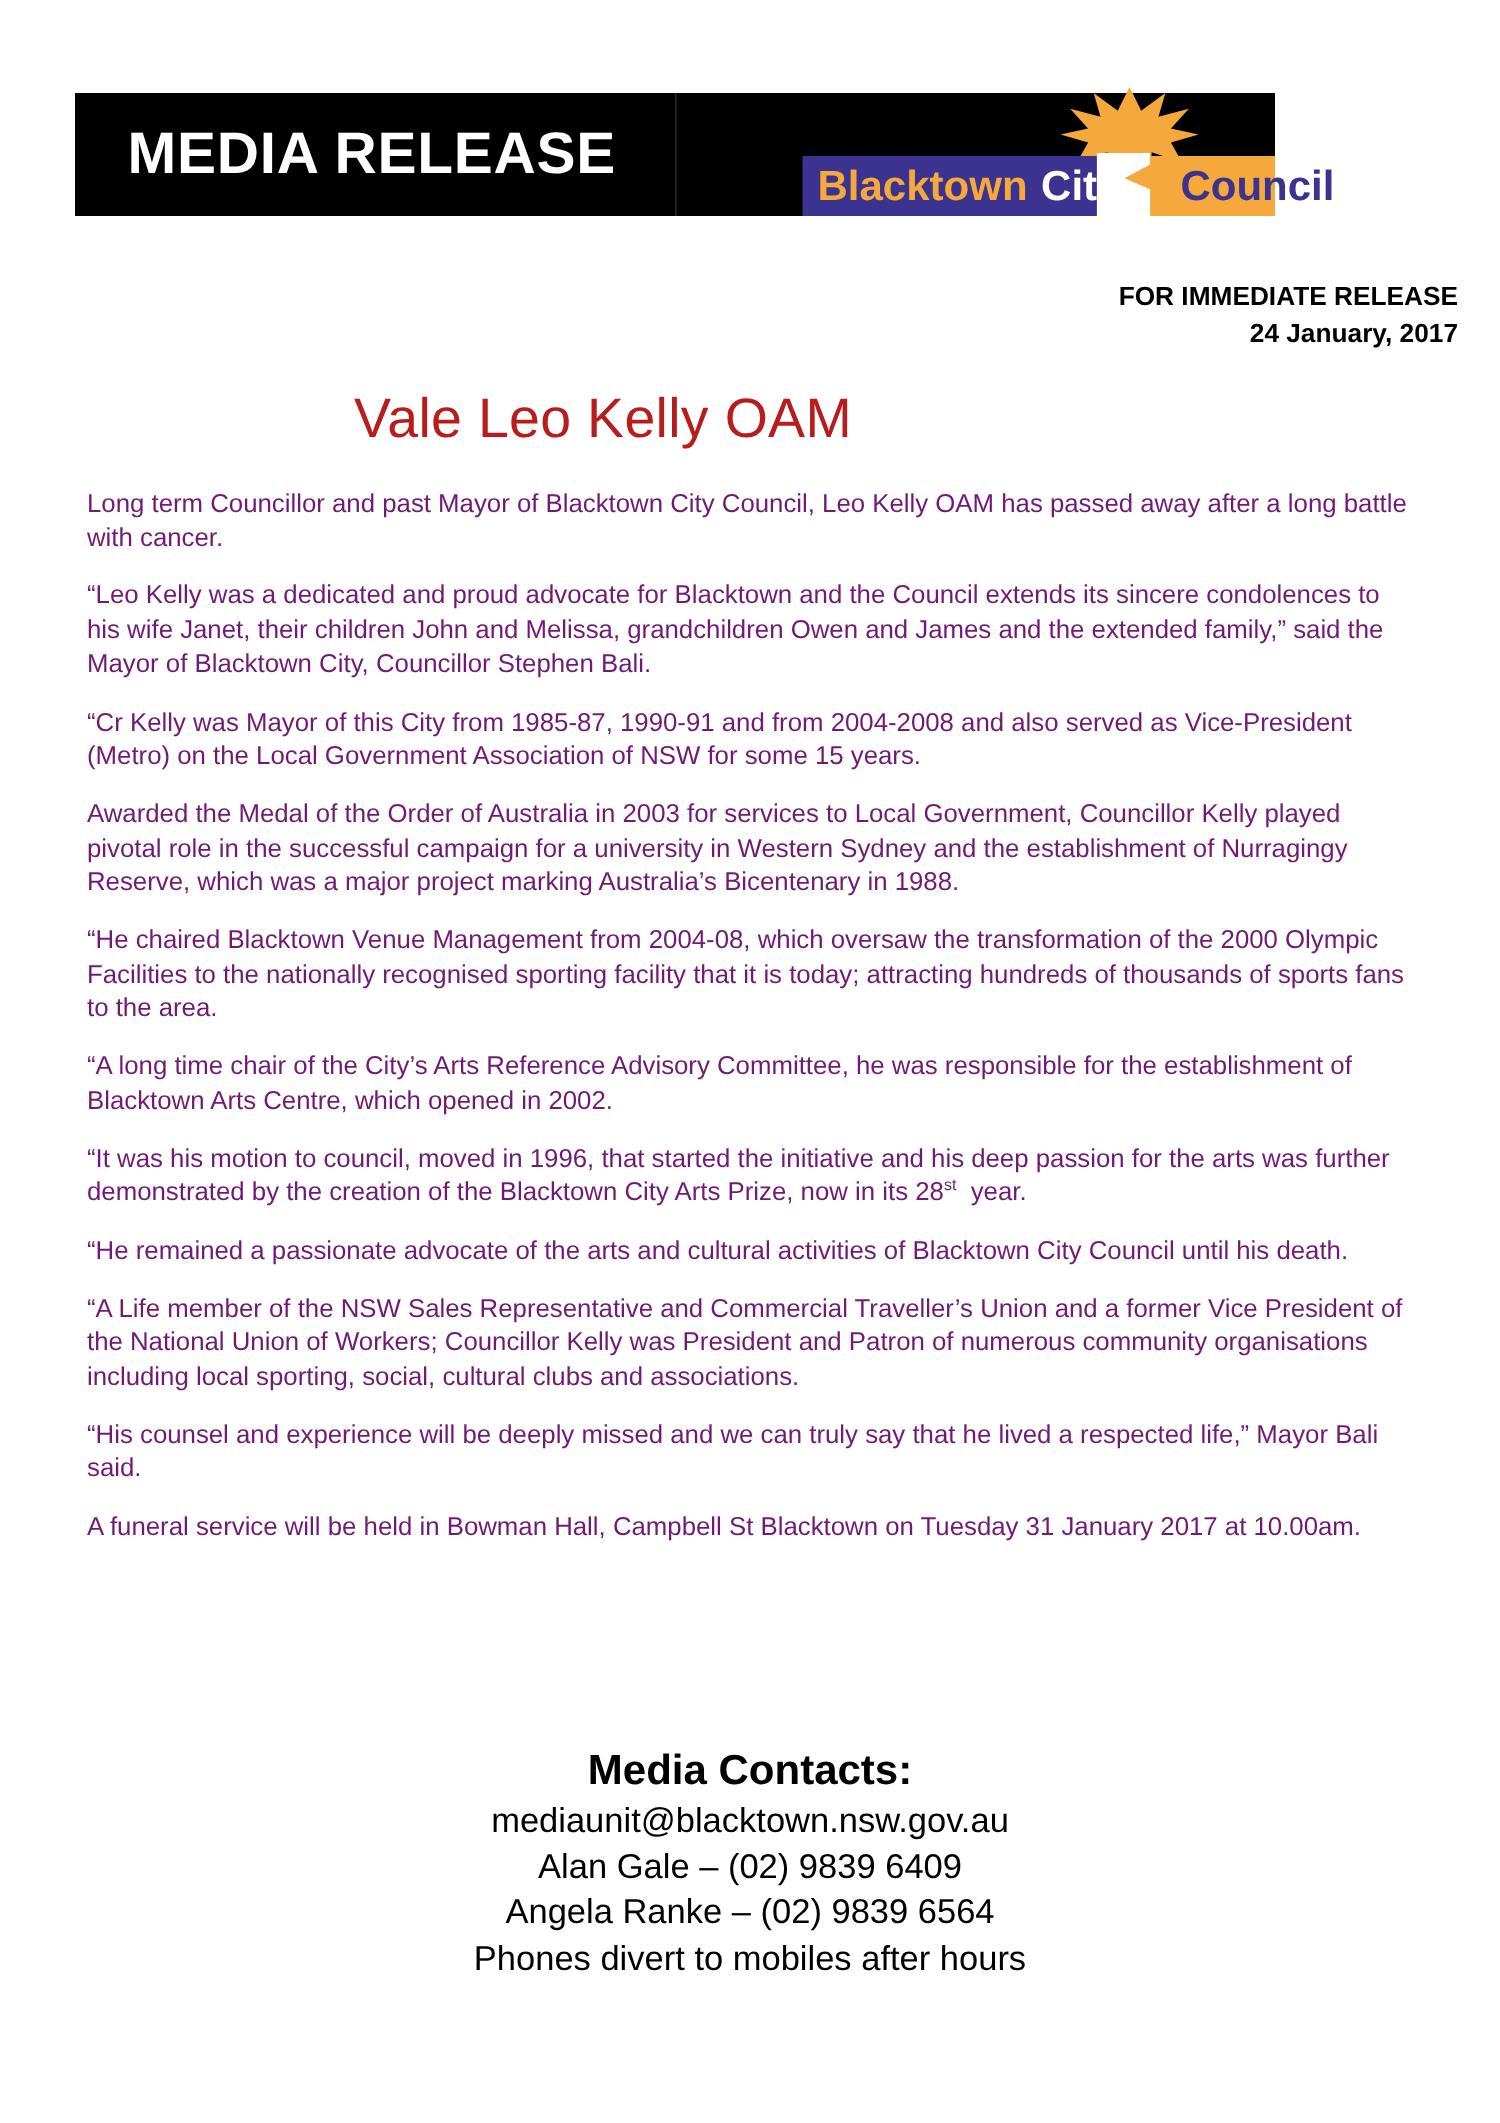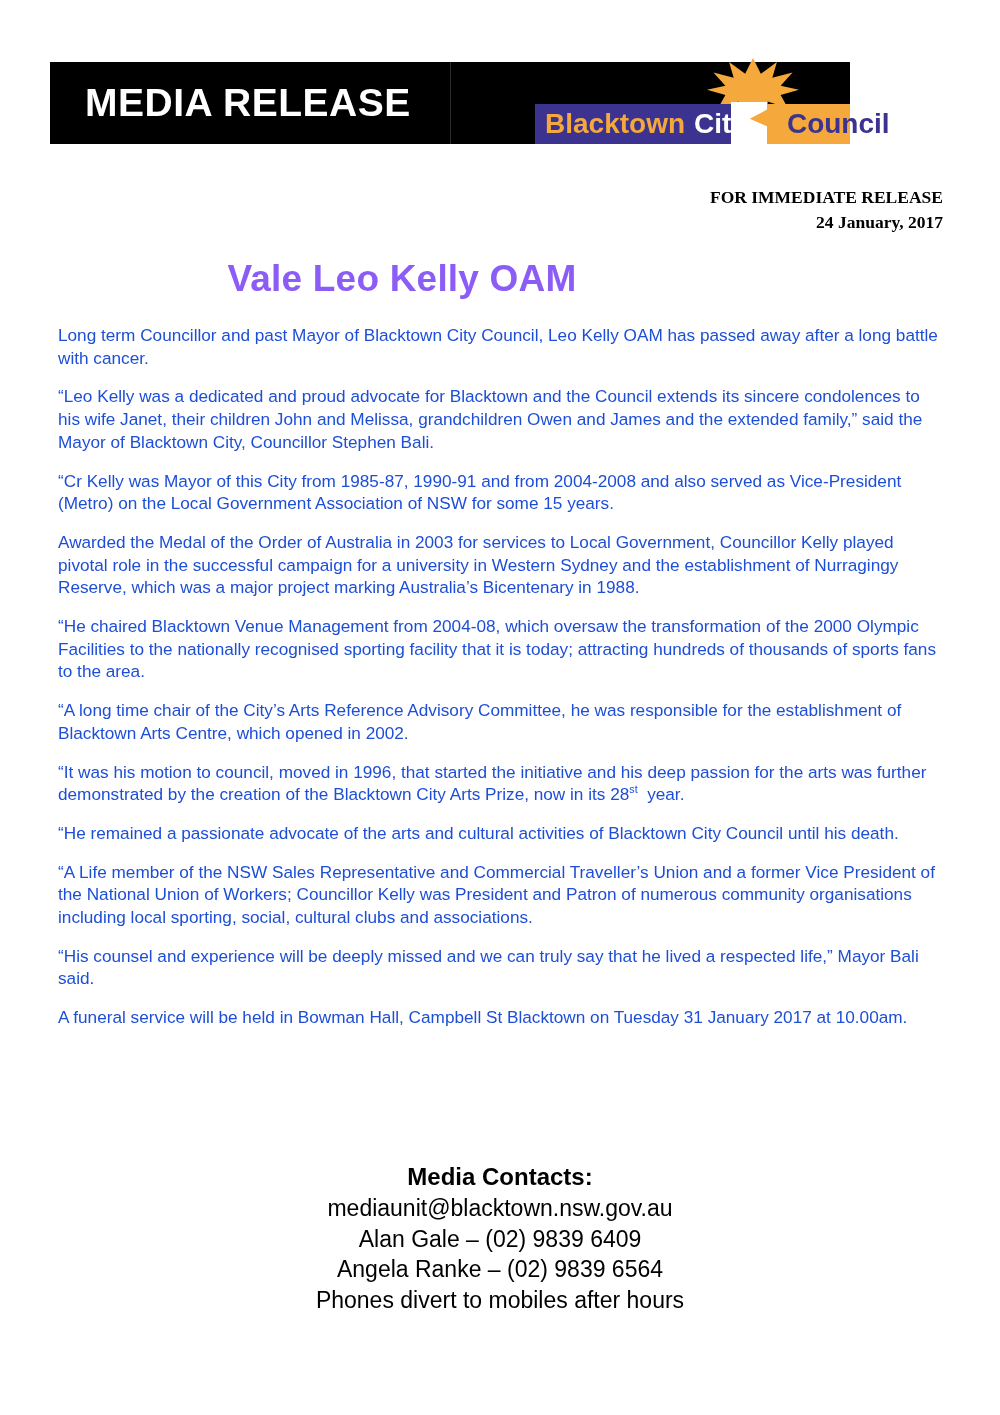--- a/index.html
+++ b/index.html
@@ -134,51 +134,52 @@
     padding-left: 40px;
   }
 
   
   .release-info {
     position: absolute;
     left: 0;
     top: 185px;
     width: 943px;
     text-align: right;
-    font-family: Liberation Serif, serif;
+    font-family: Liberation Sans, sans-serif;
     font-weight: bold;
     font-size: 17.5px;
     line-height: 1.45;
     color: #000000;
+    padding-left: 29px;
   }
 
   
   .headline {
     position: absolute;
     left: 0;
     top: 258px;
     width: 804px;
     text-align: center;
     font-family: "Liberation Sans", sans-serif;
-    font-weight: bold;
+    font-weight: normal;
     font-size: 37px;
     letter-spacing: 0.2px;
-    color: #8b5cf6;
+    color: #b91c1c;
   }
 
   
   .body-copy {
     position: absolute;
     left: 58px;
     top: 324px;
     width: 888px;
     font-family: "Liberation Sans", sans-serif;
     font-size: 17.2px;
     line-height: 1.32;
-    color: #1d4ed8;
+    color: #701a75;
   }
   .body-copy p {
     margin: 0 0 16px 0;
     text-align: left;
   }
   .body-copy p:last-child {
     margin-bottom: 0;
   }
   sup {
     font-size: 0.62em;
@@ -190,21 +191,21 @@
   .contacts {
     position: absolute;
     left: 0;
     top: 1162px;
     width: 1000px;
     text-align: center;
     font-family: "Liberation Sans", sans-serif;
     color: #000000;
   }
   .contacts-heading {
-    font-size: 24px;
+    font-size: 28px;
     font-weight: bold;
     line-height: 1.25;
     margin-bottom: 1px;
   }
   .contacts-line {
     font-size: 23px;
     line-height: 1.33;
   }
 </style>
 </head>

